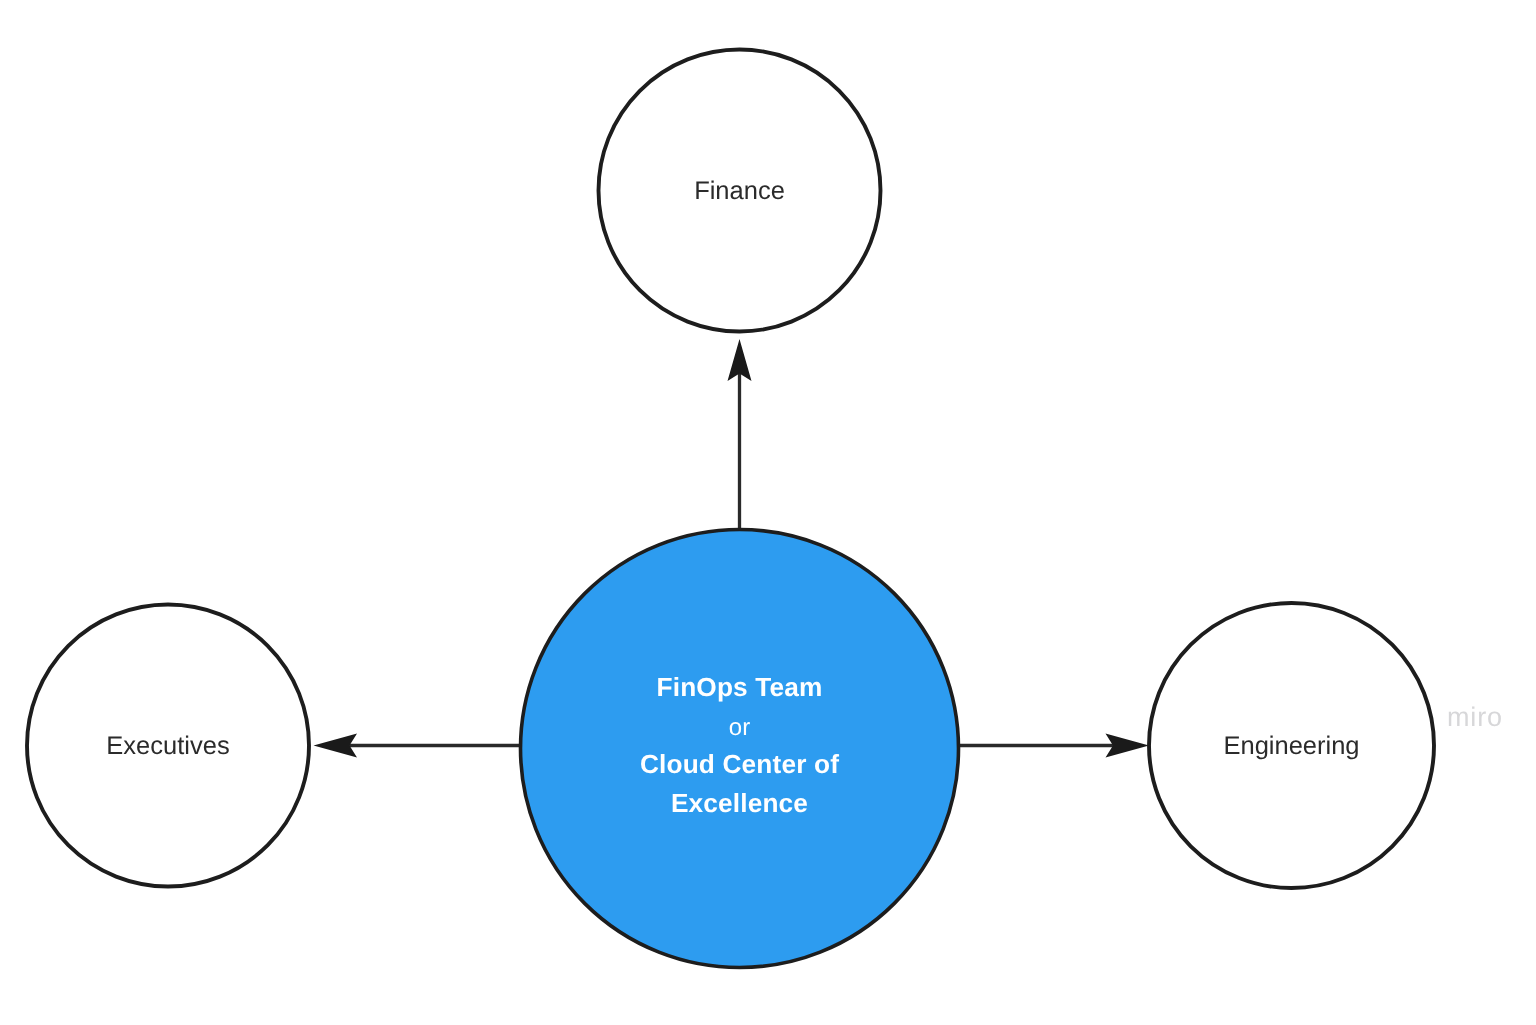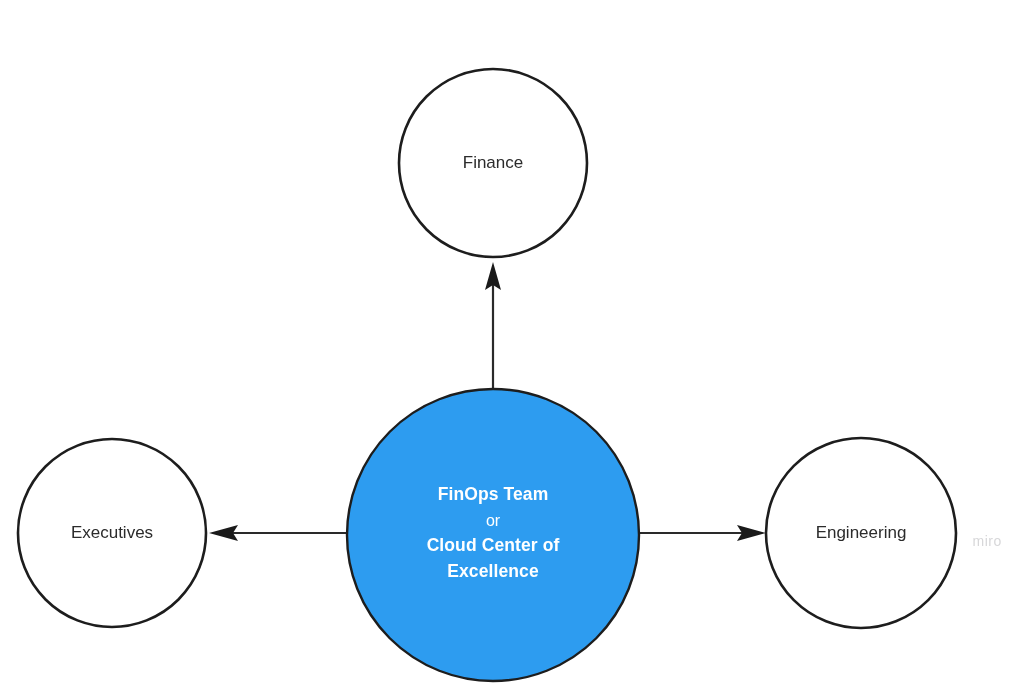--- a/index.html
+++ b/index.html
@@ -11,21 +11,20 @@
     width: 1024px;
     height: 683px;
     overflow: hidden;
     font-family: "Liberation Sans", "DejaVu Sans", sans-serif;
   }
   #canvas {
     position: relative;
     width: 1024px;
     height: 517px;
     background: #ffffff;
-    margin-top: 36px;
   }
   #diagram-svg {
     position: absolute;
     inset: 0;
     width: 1024px;
     height: 683px;
     display: block;
   }
   .node-circle-outline {
     fill: #ffffff;
@@ -62,23 +61,23 @@
     font-weight: bold;
     letter-spacing: 0.1px;
   }
   .center-label-thin {
     font-size: 16px;
     font-weight: normal;
   }
   #watermark {
     position: absolute;
     right: 22px;
-    bottom: 4px;
+    bottom: 28px;
     font-family: "Liberation Sans", "DejaVu Sans", sans-serif;
-    font-size: 14px;
+    font-size: 18px;
     letter-spacing: 0.6px;
     color: #d7d7d9;
     user-select: none;
   }
 </style>
 </head>
 <body style="background: rgb(255, 255, 255);">
 
 <div id="canvas">
 

